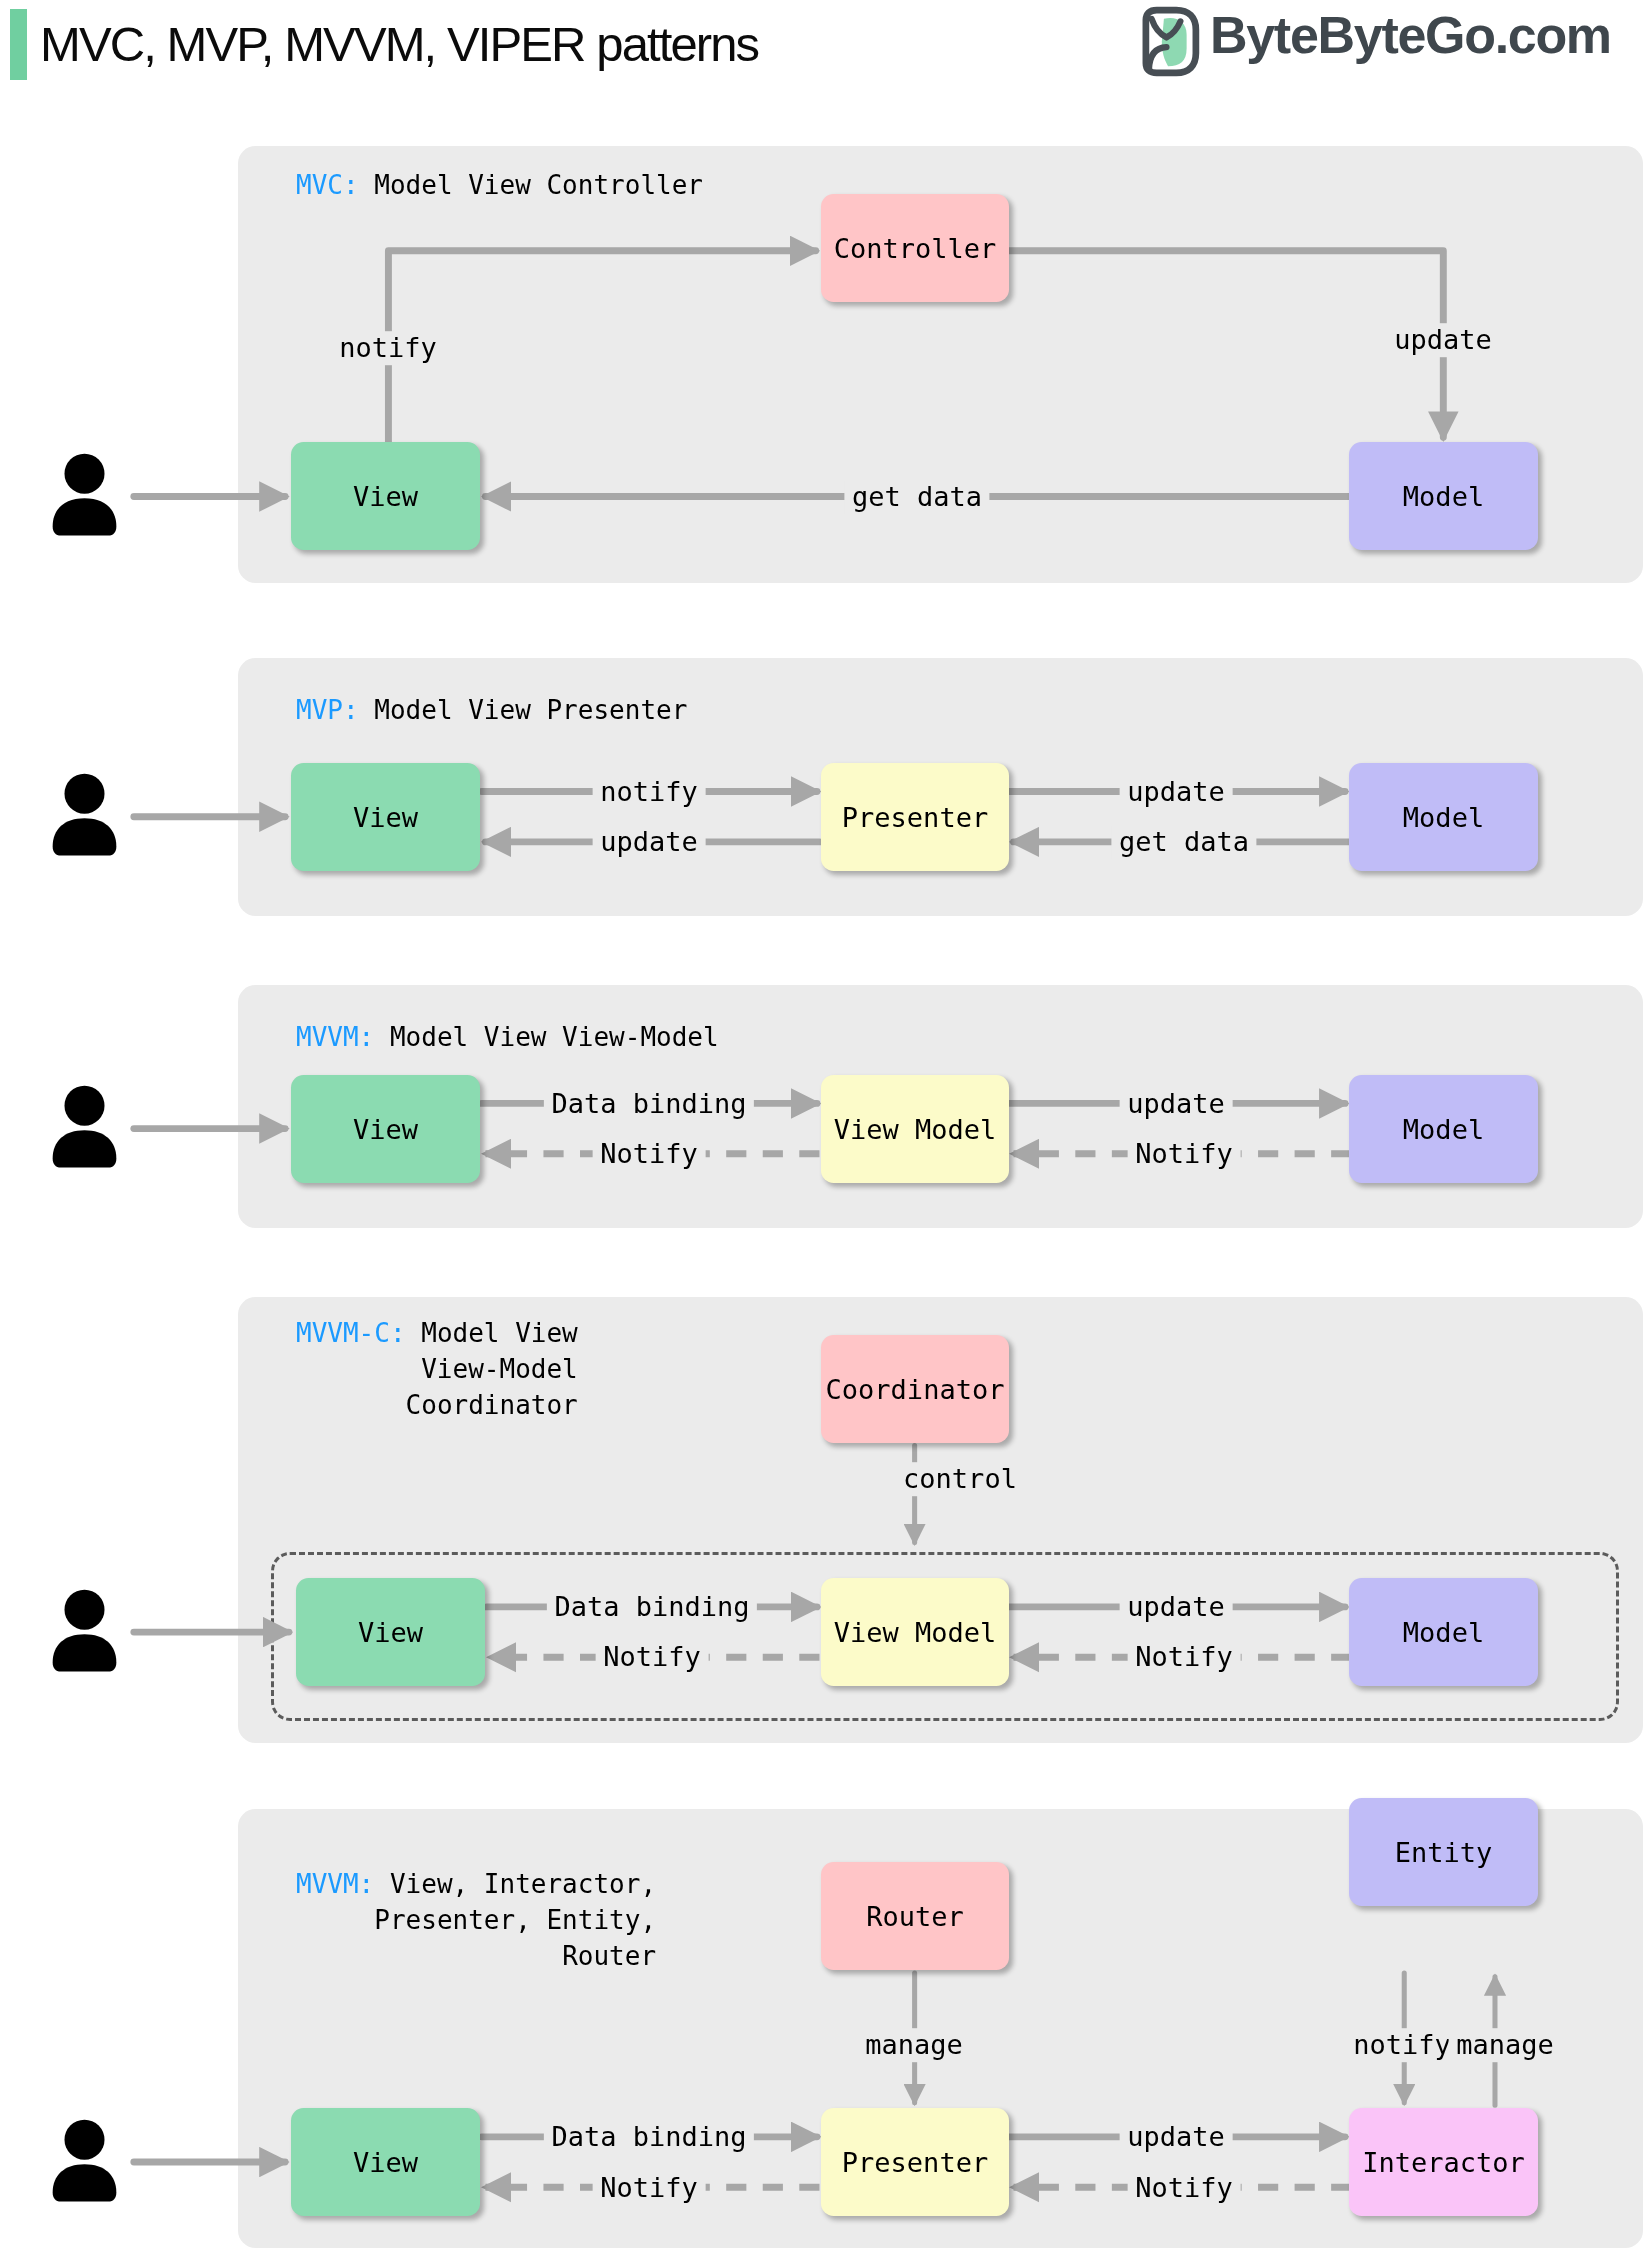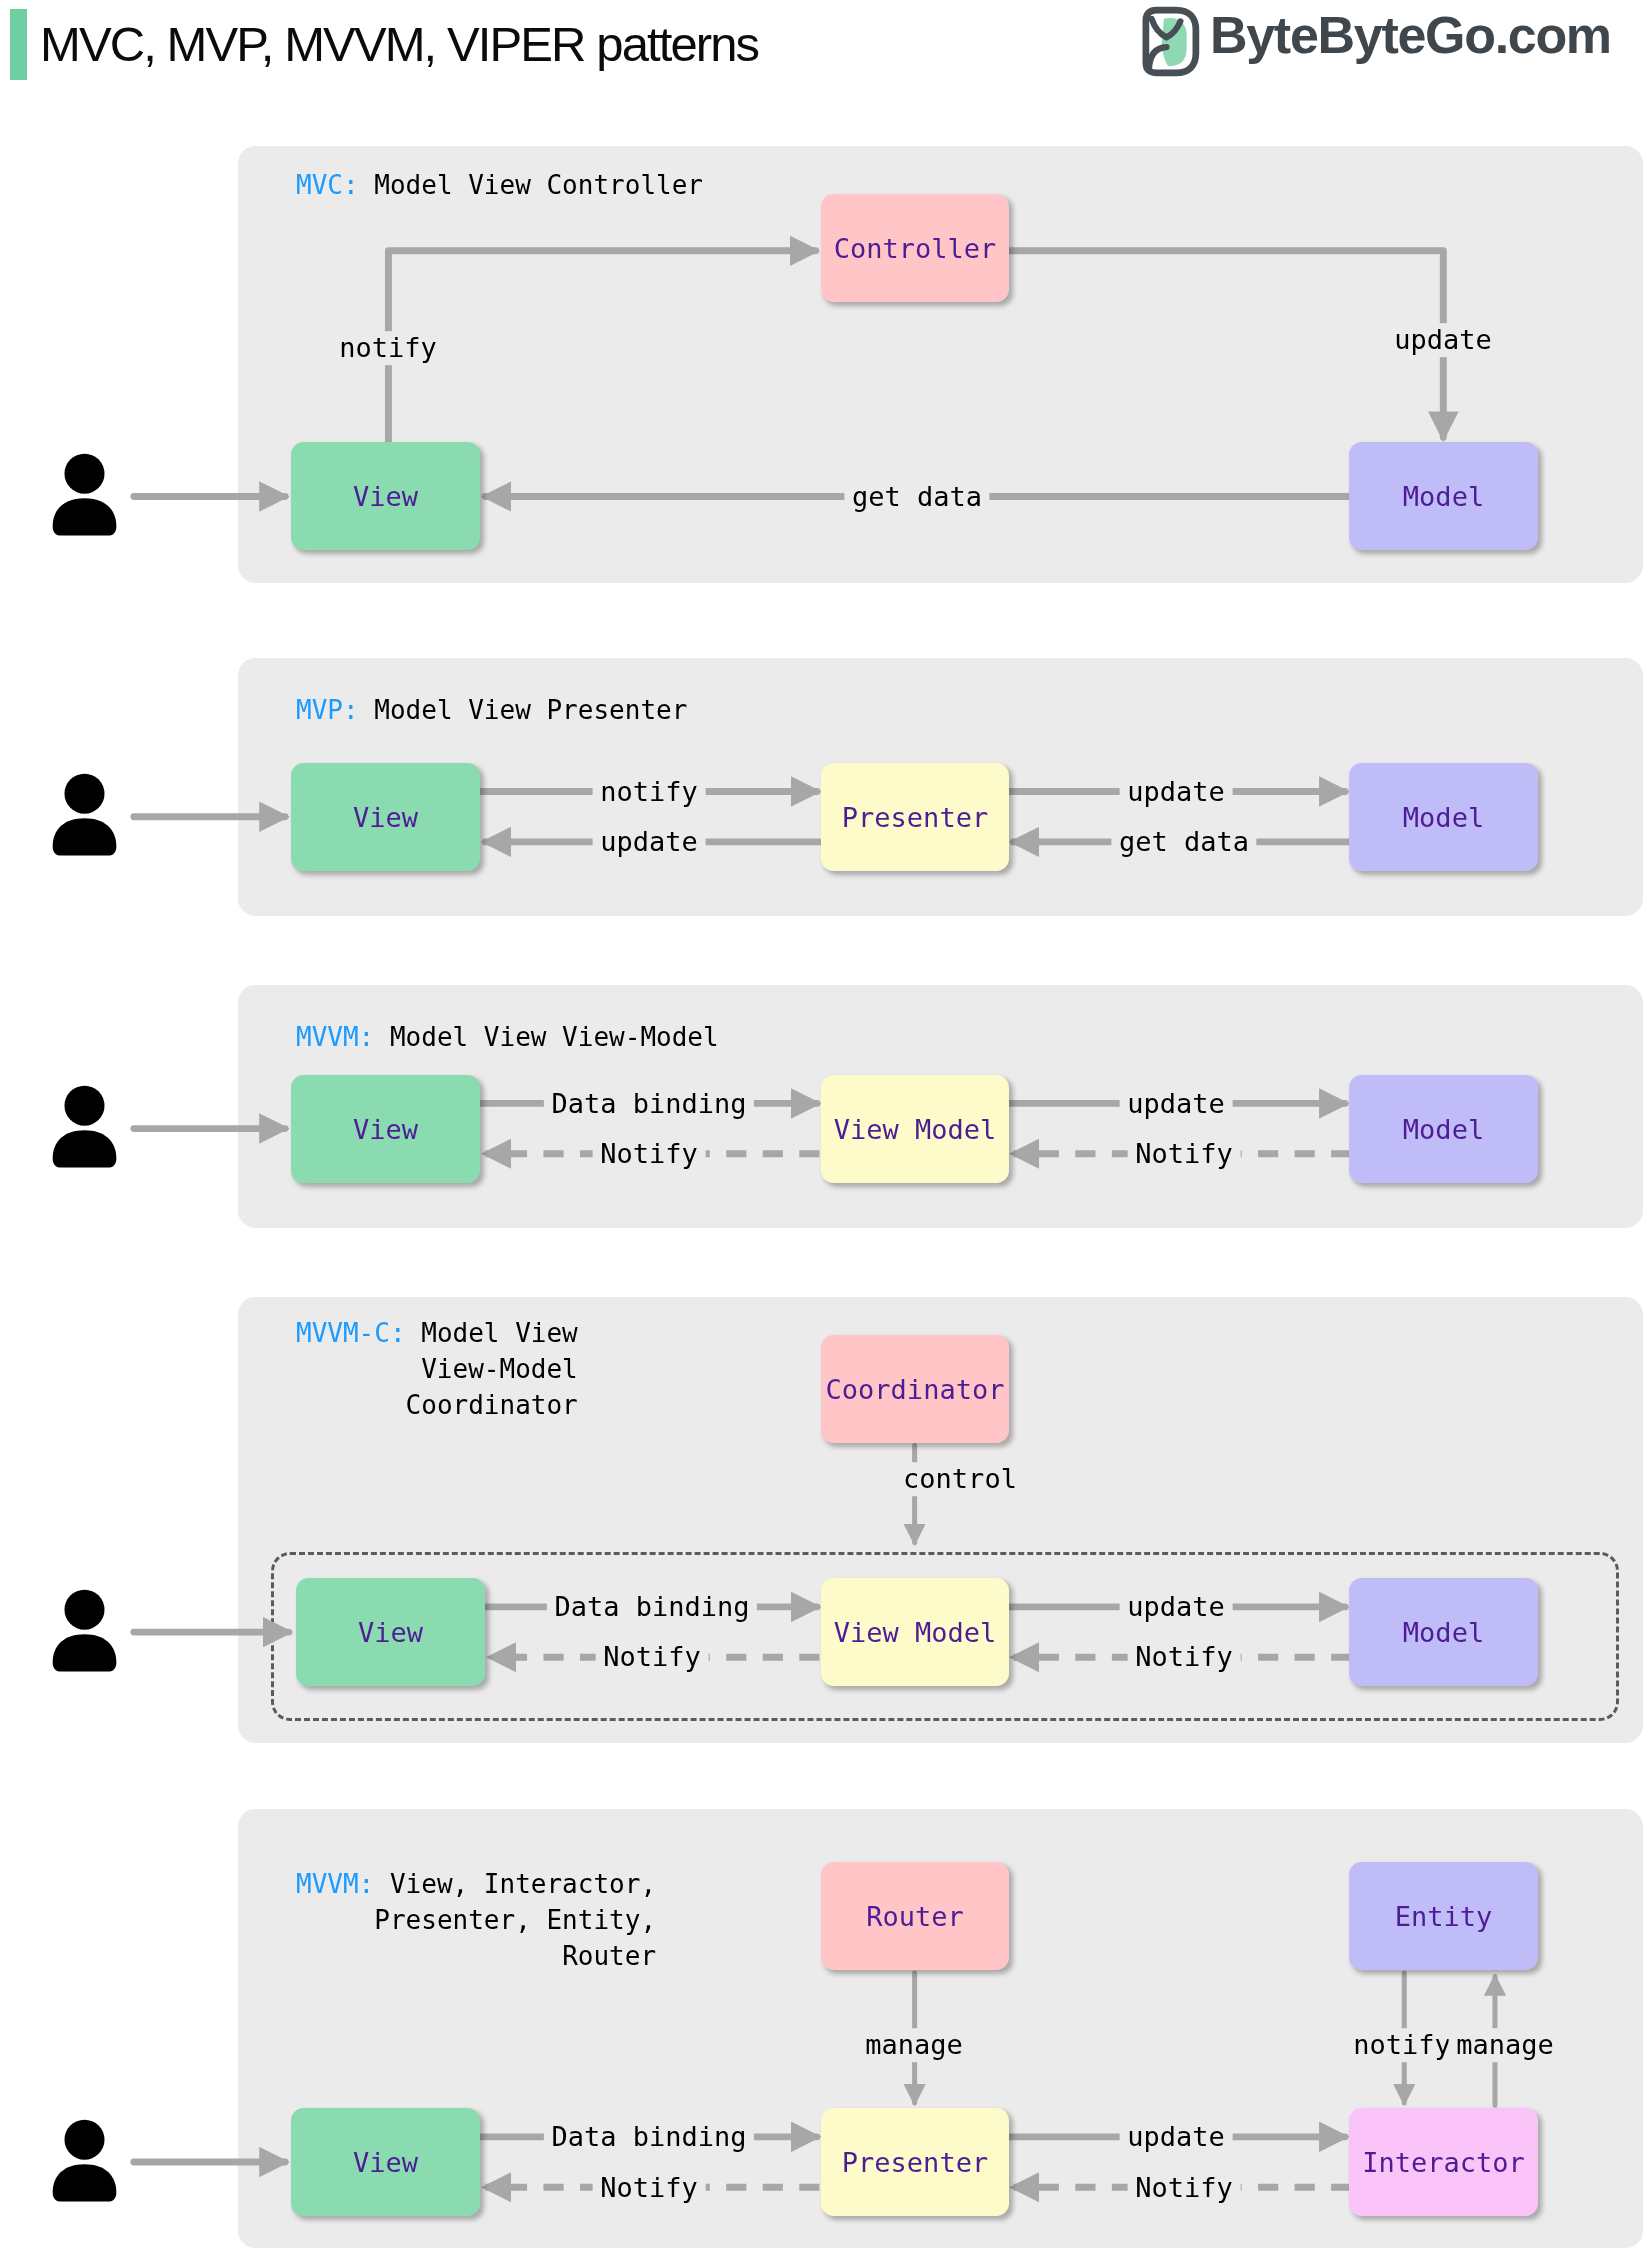--- a/index.html
+++ b/index.html
@@ -8,21 +8,21 @@
   .accent-bar{position:absolute;left:10px;top:8.8px;width:17px;height:71px;background:#70CFA0;z-index:6;}
   .page-title{position:absolute;left:40px;top:16.4px;font-family:"Liberation Sans",sans-serif;
               font-size:49px;font-weight:400;letter-spacing:-1.9px;color:#0b0b0b;white-space:nowrap;z-index:6;}
   .brand{position:absolute;left:1133px;top:5px;display:flex;z-index:6;}
   .brand-text{font-family:"Liberation Sans",sans-serif;font-size:52px;font-weight:700;
               letter-spacing:-1.3px;color:#3F474D;margin-left:10px;white-space:nowrap;}
   .panel{position:absolute;background:#EBEBEB;border-radius:17.6px;z-index:1;}
   .dashed-box{position:absolute;border:3.2px dashed #5b5b5b;border-radius:19px;z-index:2;}
   #arrows{position:absolute;left:0;top:0;z-index:3;}
   .node{position:absolute;display:flex;align-items:center;justify-content:center;
-        border-radius:12.6px;font-size:27px;color:#4c1d95;z-index:4;
+        border-radius:12.6px;font-size:27px;color:#000000;z-index:4;
         box-shadow:3.2px 3.8px 5.7px rgba(0,0,0,0.28);white-space:nowrap;}
   .sec-label{position:absolute;font-size:26px;line-height:1.38;color:#000;z-index:5;white-space:nowrap;}
   .sec-label .tag{color:#1B9AFF;}
   .sec-label.right{text-align:right;}
   .alabel{position:absolute;transform:translate(-50%,-50%);background:#EBEBEB;
           padding:1.3px 7.6px;font-size:27px;color:#000;z-index:5;white-space:nowrap;}
   .person{position:absolute;z-index:4;}
 </style>
 </head>
 <body>
@@ -140,21 +140,21 @@
         <circle cx="50" cy="26" r="22" fill="#000"></circle>
         <path d="M50 53 C28 53 15 65 15 84 C15 90 18 94 24 94 L76 94 C82 94 85 90 85 84 C85 65 72 53 50 53 Z" fill="#000"></path>
       </svg></div>
     <div class="panel" style="left: 238px; top: 1809px; width: 1405px; height: 439px;"></div>
     <div class="sec-label right" style="left: 296px; top: 1867px;">
       <div><span class="tag">MVVM:</span> View, Interactor,</div>
       <div>Presenter, Entity,</div>
       <div>Router</div>
     </div>
     <div class="node" style="left: 821px; top: 1862px; width: 188px; height: 108px; background: rgb(255, 197, 199);">Router</div>
-    <div class="node" style="left: 1349px; top: 1862px; width: 189px; height: 108px; background: rgb(192, 188, 247);">Entity</div>
+    <div class="node" style="left: 1349px; top: 1798px; width: 189px; height: 108px; background: rgb(192, 188, 247);">Entity</div>
     <div class="node" style="left: 291px; top: 2108px; width: 189px; height: 108px; background: rgb(139, 219, 177);">View</div>
     <div class="node" style="left: 821px; top: 2108px; width: 188px; height: 108px; background: rgb(252, 251, 201);">Presenter</div>
     <div class="node" style="left: 1349px; top: 2108px; width: 189px; height: 108px; background: rgb(250, 196, 248);">Interactor</div>
     <div class="alabel" style="left: 914px; top: 2045px;">manage</div>
     <div class="alabel" style="left: 1402px; top: 2045px;">notify</div>
     <div class="alabel" style="left: 1505px; top: 2045px;">manage</div>
     <div class="alabel" style="left: 649px; top: 2137px;">Data binding</div>
     <div class="alabel" style="left: 649px; top: 2188px;">Notify</div>
     <div class="alabel" style="left: 1176px; top: 2137px;">update</div>
     <div class="alabel" style="left: 1184px; top: 2188px;">Notify</div>

